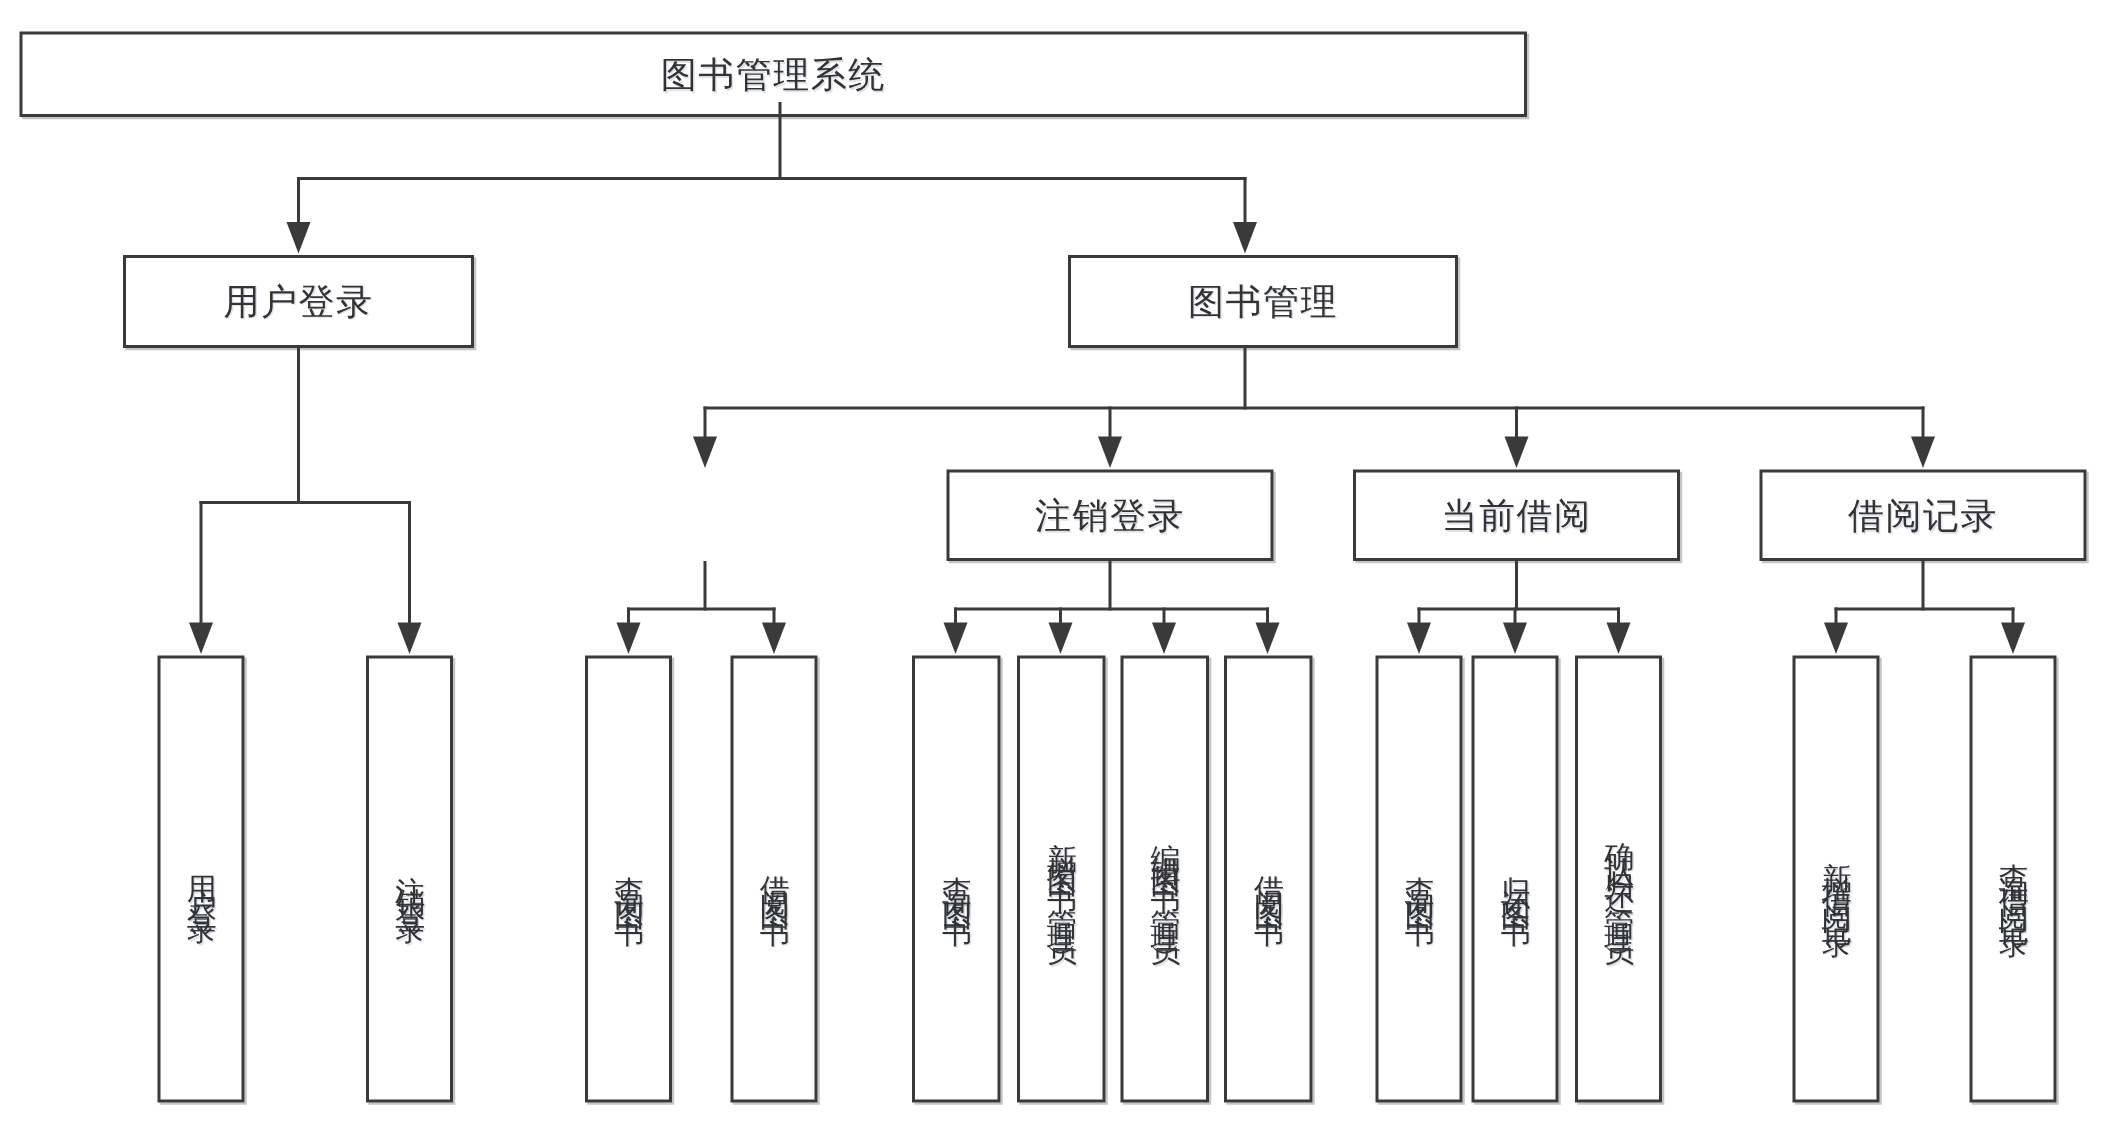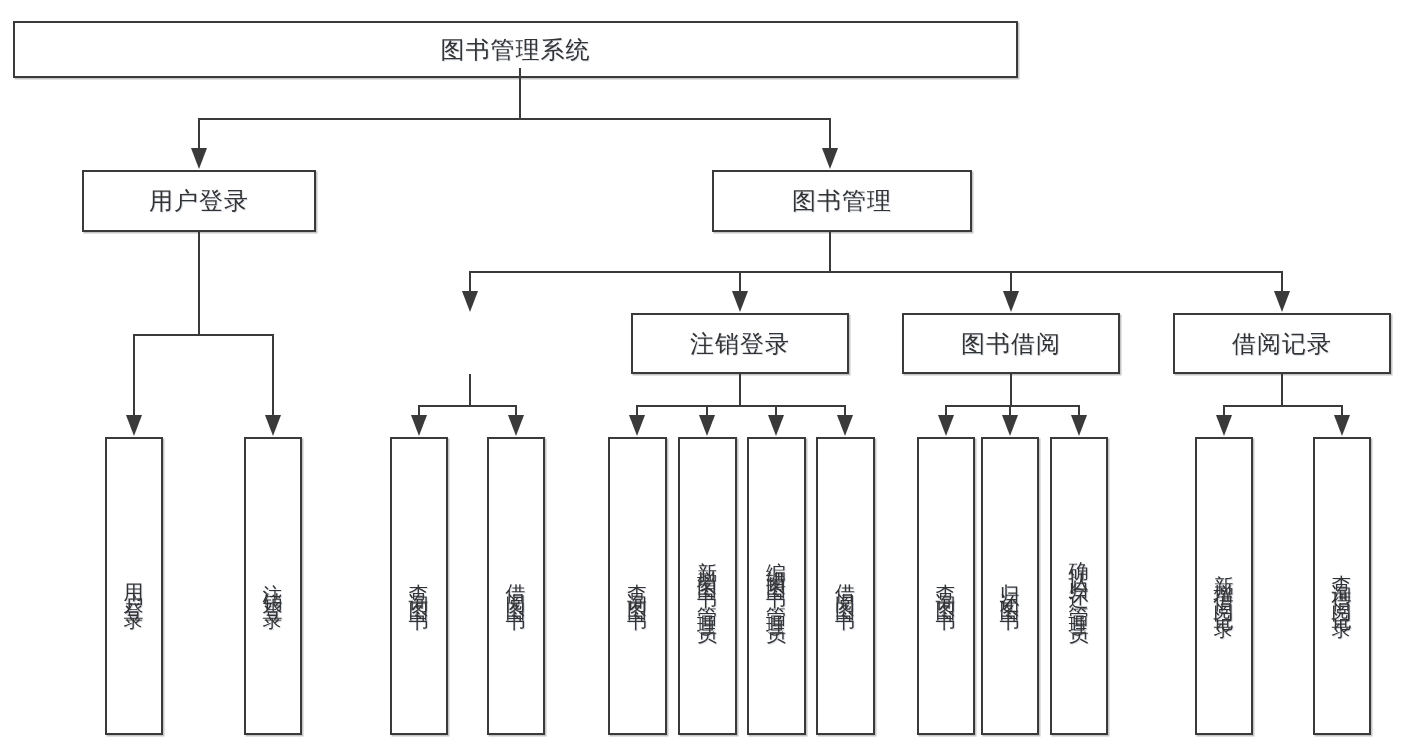--- a/index.html
+++ b/index.html
@@ -108,21 +108,21 @@
   <div class="arrowhead" style="left:732px; top:291px;"></div>
   <div class="vline" style="left:1010px; top:271px; height:22px;"></div>
   <div class="arrowhead" style="left:1003px; top:291px;"></div>
   <div class="vline" style="left:1281px; top:271px; height:22px;"></div>
   <div class="arrowhead" style="left:1274px; top:291px;"></div>
 
   <div class="box hbox" style="left:631px; top:313px; width:218px; height:61px;">
     <span>注销登录</span>
   </div>
   <div class="box hbox" style="left:902px; top:313px; width:218px; height:61px;">
-    <span>图书借阅</span>
+    <span>当前借阅</span>
   </div>
   <div class="box hbox" style="left:1173px; top:313px; width:218px; height:61px;">
     <span>借阅记录</span>
   </div>
 
   <div class="vline" style="left:469px; top:374px; height:33px;"></div>
   <div class="hline" style="left:418px; top:405px; width:99px;"></div>
   <div class="vline" style="left:418px; top:405px; height:12px;"></div>
   <div class="arrowhead" style="left:411px; top:415px;"></div>
   <div class="vline" style="left:515px; top:405px; height:12px;"></div>

